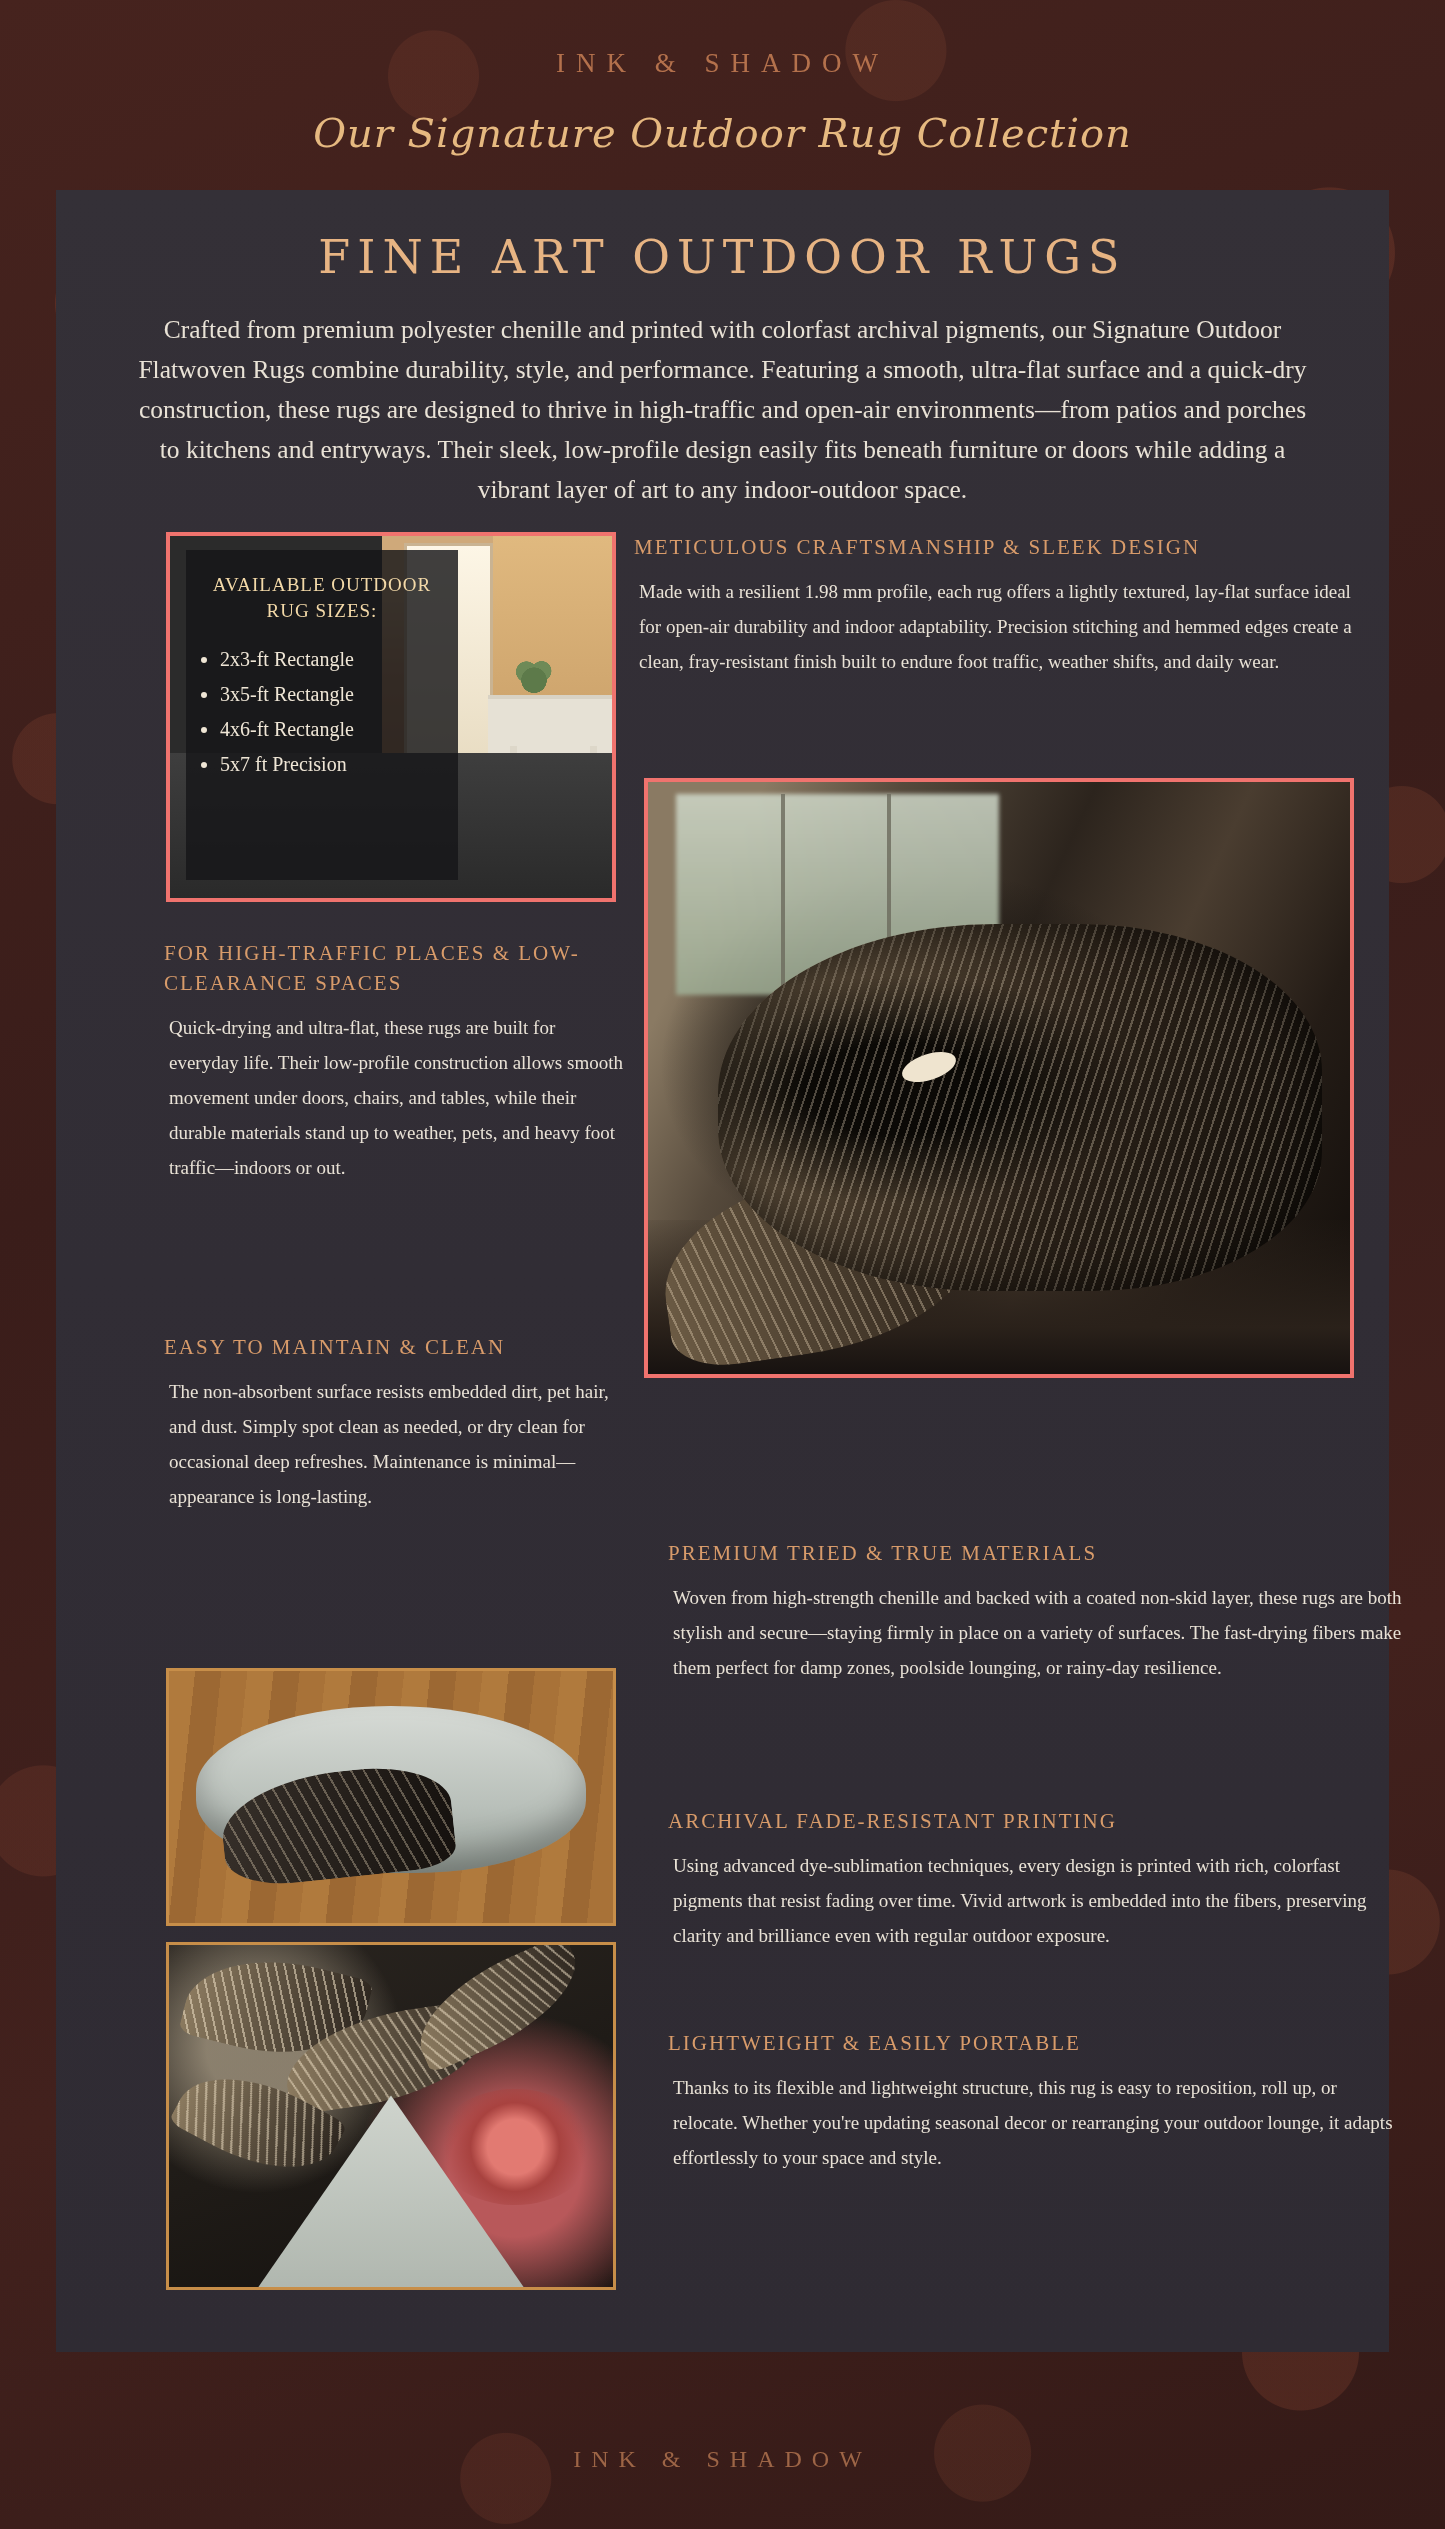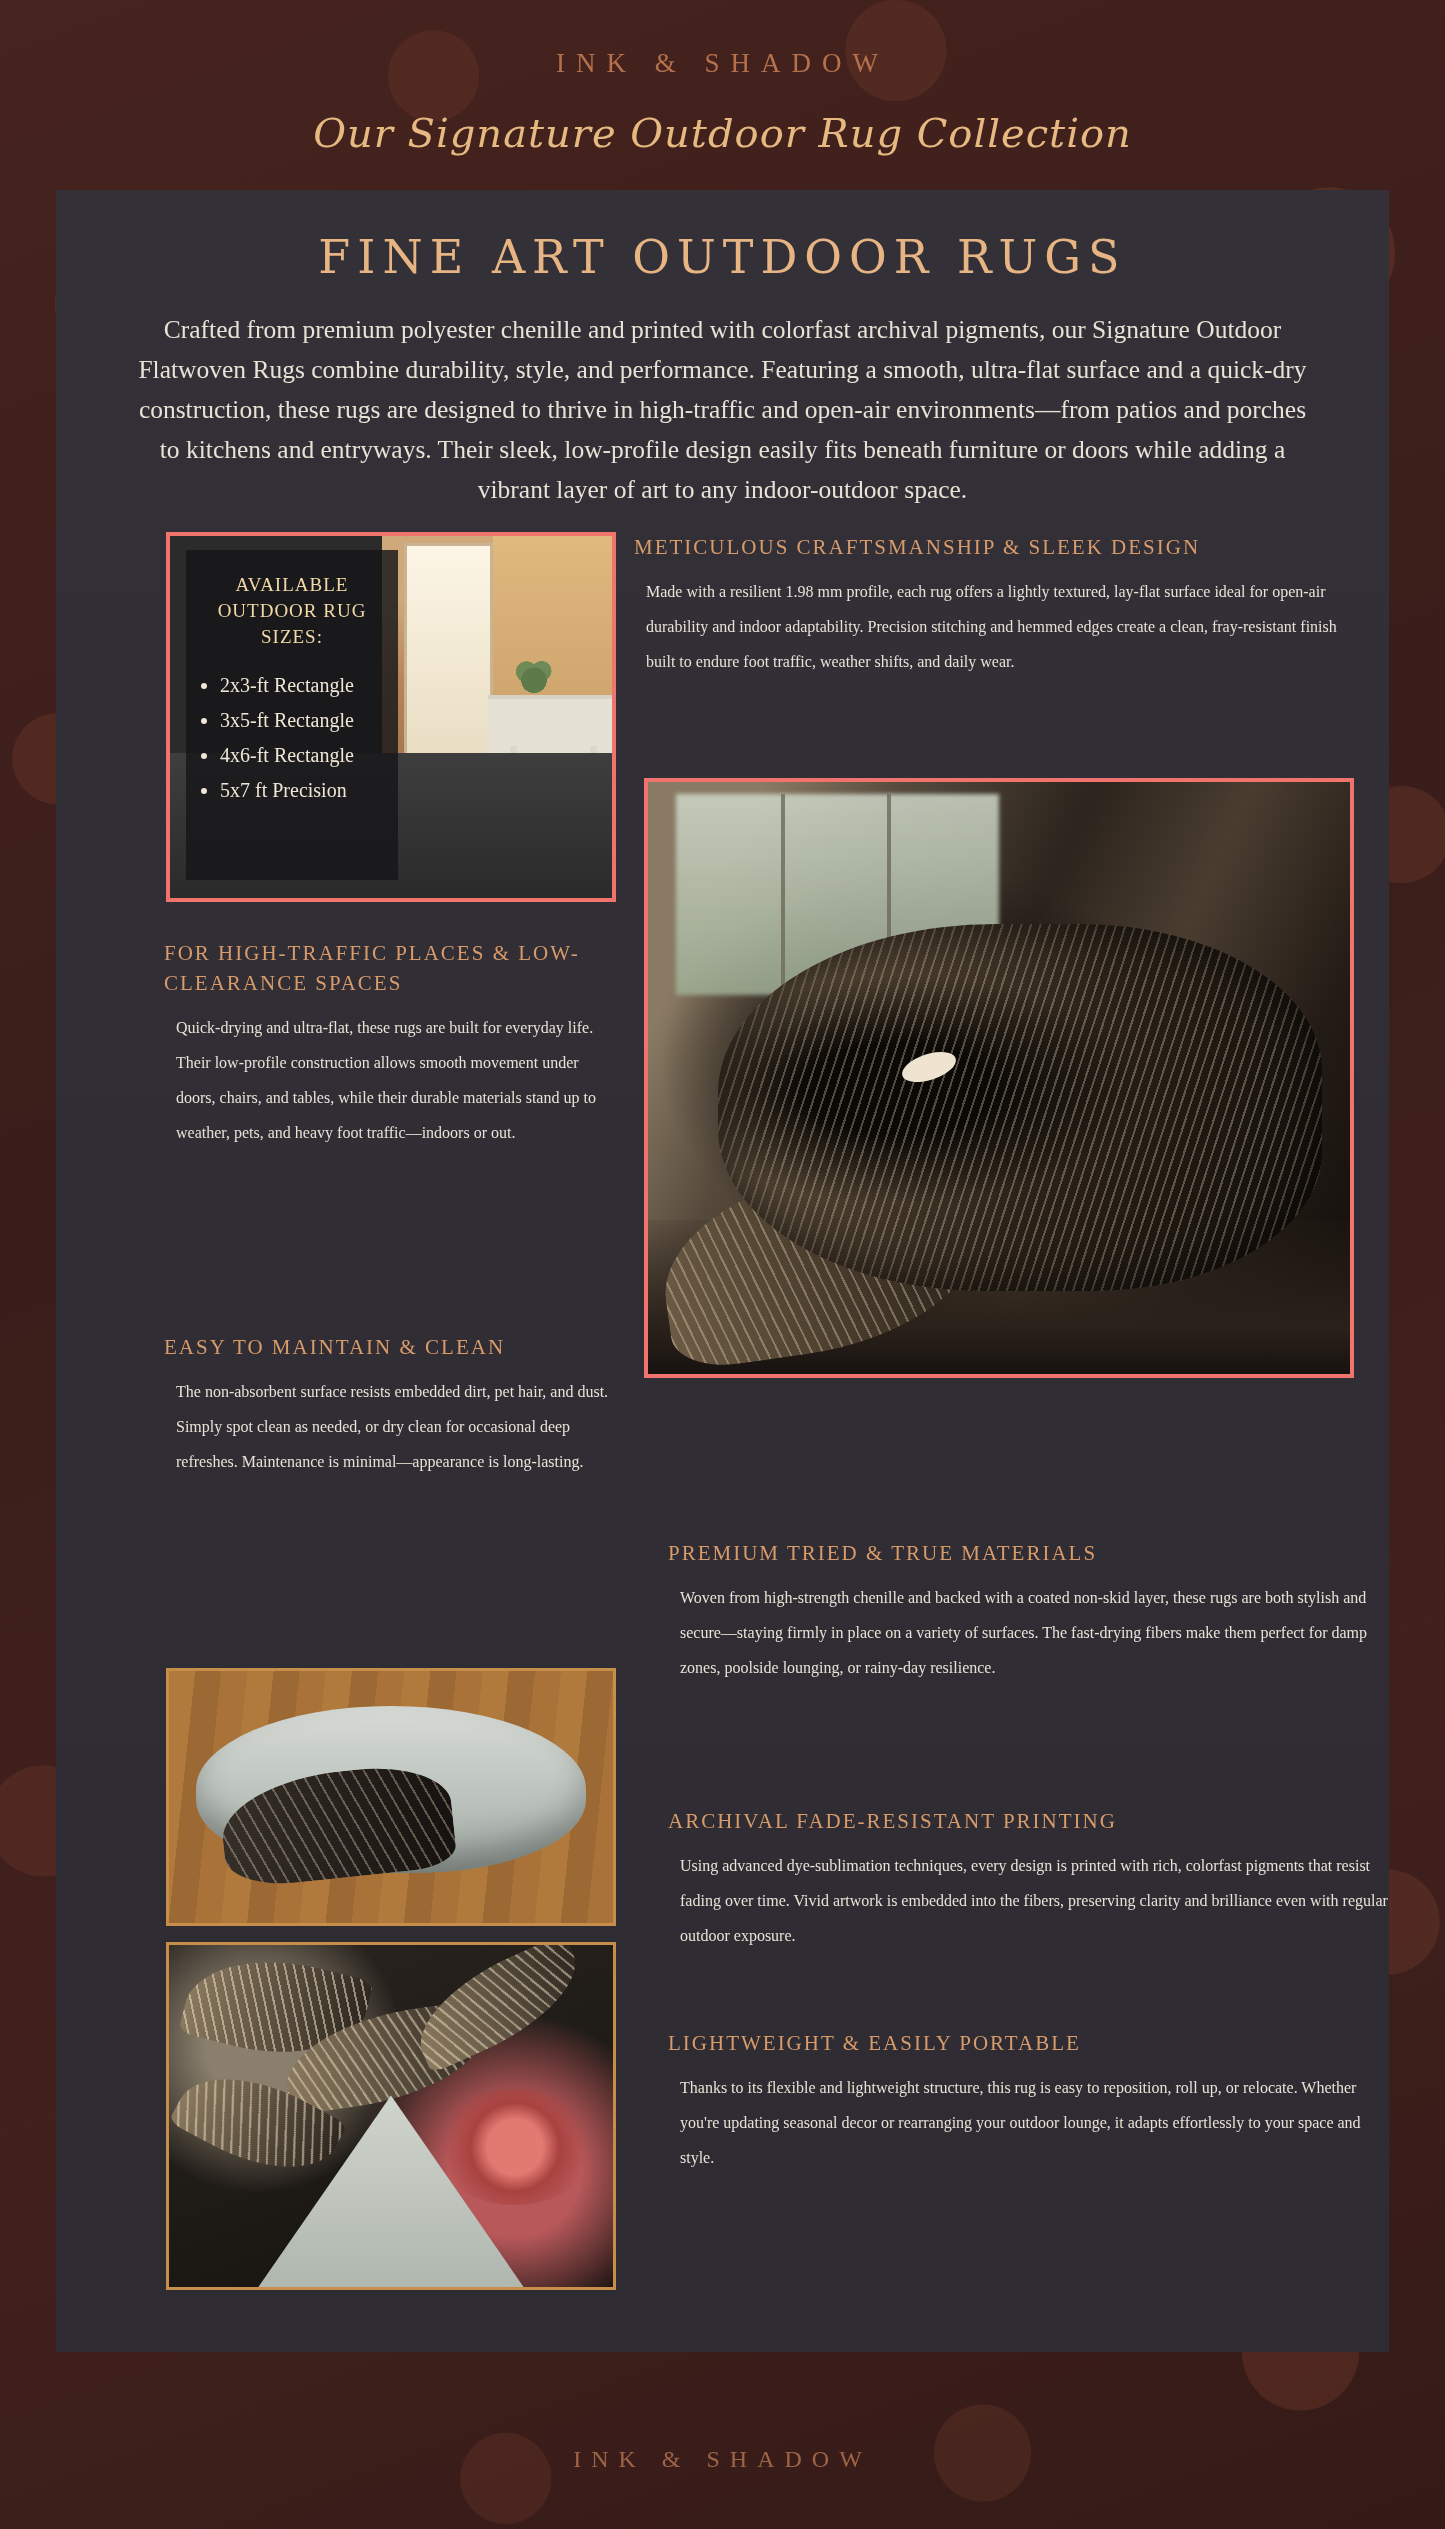--- a/index.html
+++ b/index.html
@@ -122,21 +122,21 @@
     position:absolute; left:78%; top:33%; width:38px; height:42px;
     background:radial-gradient(circle at 50% 60%, #5d7a4a 0 40%, transparent 41%),
                radial-gradient(circle at 30% 40%, #6e8a57 0 28%, transparent 29%),
                radial-gradient(circle at 70% 38%, #6e8a57 0 26%, transparent 27%);
   }
   .hallway .rug {
     position:absolute; left:0; top:60%; width:100%; height:40%;
     background:linear-gradient(180deg,#3e3e3e,#2a2a2a);
   }
   .sizes-box {
-    position:absolute; left:16px; top:14px; width:212px; height:330px;
+    position:absolute; left:16px; top:14px; width:272px; height:330px;
     background:rgba(22,22,24,0.82);
     color:#f0e5d2;
     padding:22px 16px 8px 16px;
   }
   .sizes-box .hd {
     text-align:center; color:#f3d9a8; font-size:19px; line-height:26px;
     letter-spacing:1px; font-family:"Liberation Serif", serif;
   }
   .sizes-box ul { margin:18px 0 0 18px; padding:0; }
   .sizes-box li { font-size:20px; line-height:35px; color:#efe6d6; }
@@ -246,23 +246,23 @@
     margin:0 0 12px 0;
     color:#d89b6a;
     font-size:21px;
     letter-spacing:2px;
     font-family:"Liberation Serif", serif;
     font-weight:400;
     line-height:30px;
     text-transform:uppercase;
   }
   .block p {
-    margin:12px;
+    margin:5px;
     color:#e9e2d6;
-    font-size:16px;
+    font-size:19px;
     line-height:35px;
   }
 
   #blk-craft  { left:578px; top:0px;    width:740px; }
   #blk-high   { left:108px; top:406px;  width:470px; }
   #blk-clean  { left:108px; top:800px;  width:470px; }
   #blk-mat    { left:612px; top:1006px; width:740px; }
   #blk-print  { left:612px; top:1274px; width:740px; }
   #blk-light  { left:612px; top:1496px; width:740px; }
 

